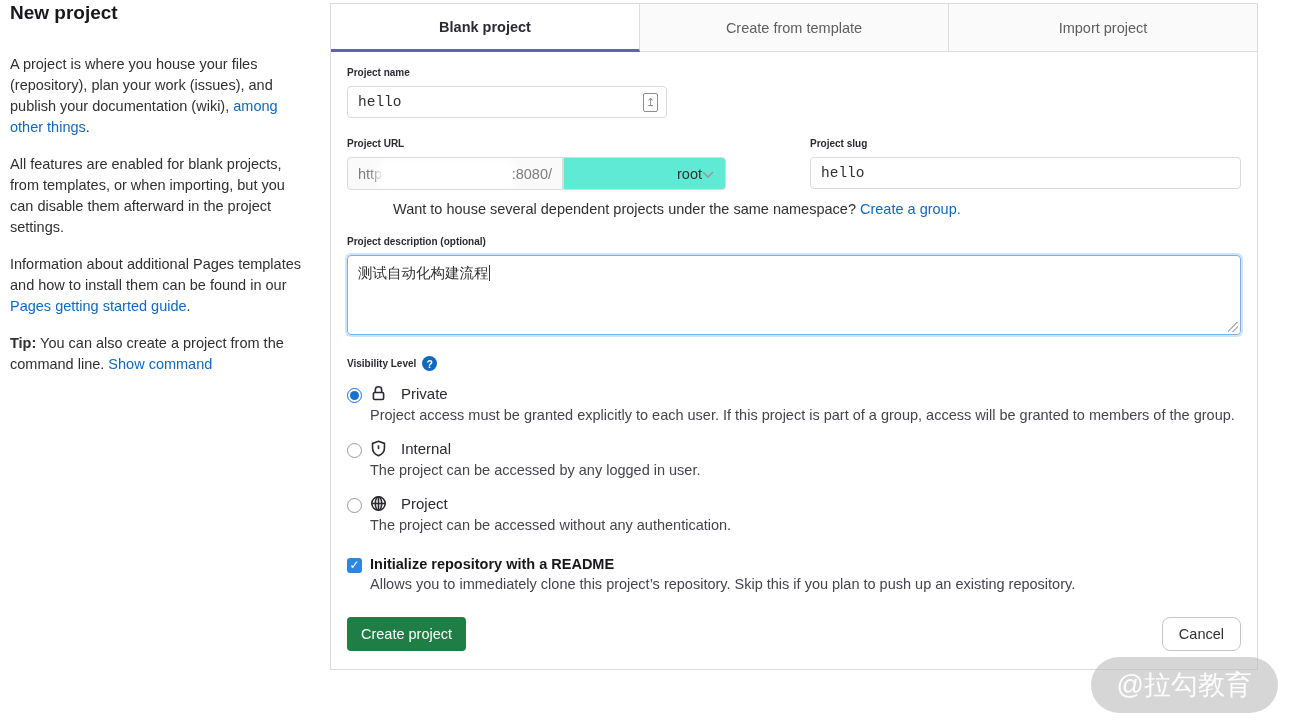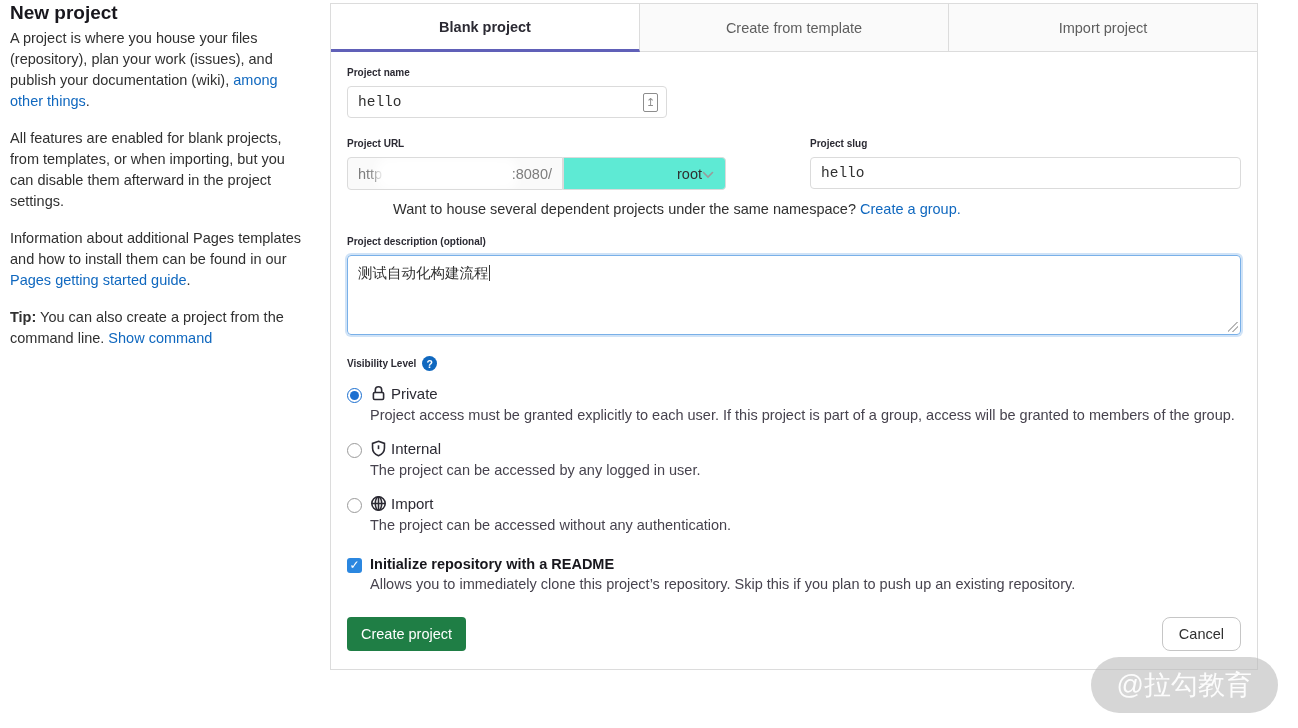--- a/index.html
+++ b/index.html
@@ -6,21 +6,21 @@
   html,body { margin:0; padding:0; }
   body {
     width:1298px; height:728px; position:relative; overflow:hidden;
     background:#ffffff; color:#303030;
     font-family:"Liberation Sans", sans-serif; font-size:14.5px;
   }
   a { color:#1068bf; text-decoration:none; cursor:pointer; }
 
   
   .sidebar { position:absolute; left:10px; top:2px; width:294px; }
-  .sidebar h1 { font-size:19px; font-weight:700; color:#18171d; margin:0 0 4px 0; }
+  .sidebar h1 { font-size:19px; font-weight:700; color:#18171d; margin:0 0 30px 0; }
   .sidebar p { margin:0 0 16px 0; line-height:1.45; }
   .tip-bold { font-weight:700;margin-top:48px; }
 
   
   .panel { position:absolute; left:330px; top:3px; width:928px; background:#fff;
            border:1px solid #dcdcdc; }
   .tabs { display:flex; }
   .tab { flex:1; height:48px; display:flex; align-items:center; justify-content:center;
          background:#fafafa; color:#5e5e5e; border-bottom:1px solid #dcdcdc;
          border-right:1px solid #dcdcdc; cursor:pointer; }
@@ -73,21 +73,21 @@
                font-size:10.5px; font-weight:700; display:inline-flex; align-items:center;
                justify-content:center; cursor:pointer; }
 
   .opt-row { display:flex; margin-top:14px; }
   .radio { width:15px; height:15px; border-radius:50%; border:1px solid #9a9a9a;
            background:#fff; margin:3px 8px 0 0; flex:0 0 auto; position:relative; cursor:pointer; }
   .radio.checked { border-color:#1b6fd0; }
   .radio.checked::after { content:""; position:absolute; inset:2px; border-radius:50%;
                           background:#1b6fd0; }
   .opt-body { flex:1; }
-  .opt-title-row { display:flex; align-items:flex-end; gap:4px; }
+  .opt-title-row { display:flex; align-items:flex-end; gap:14px; }
   .opt-title { font-size:15px; color:#2b2a33; }
   .opt-icon { width:17px; height:17px; display:inline-flex; }
   .opt-desc { color:#47434e; margin-top:3px; line-height:1.45; }
 
   .chk-row { display:flex; margin-top:20px; }
   .checkbox { width:15px; height:15px; border-radius:3px; background:#2b87e0; color:#fff;
               font-size:12px; line-height:15px; text-align:center; margin:2px 8px 0 0;
               flex:0 0 auto; cursor:pointer; }
   .chk-title { font-weight:700; color:#18171d; }
   .chk-desc { color:#47434e; margin-top:4px; }
@@ -205,21 +205,21 @@
       <span class="radio"></span>
       <div class="opt-body">
         <div class="opt-title-row">
           <span class="opt-icon">
             <svg width="17" height="17" viewBox="0 0 16 16">
                 <circle cx="8" cy="8" r="6.3" fill="none" stroke="#2b2a33" stroke-width="1.5"></circle>
                 <path d="M1.7 8 H14.3 M8 1.7 V14.3" stroke="#2b2a33" stroke-width="1.5"></path>
                 <ellipse cx="8" cy="8" rx="3" ry="6.3" fill="none" stroke="#2b2a33" stroke-width="1.5"></ellipse>
               </svg>
           </span>
-          <span class="opt-title">Import</span>
+          <span class="opt-title">Project</span>
         </div>
         <div class="opt-desc">The project can be accessed without any authentication.</div>
       </div>
     </div>
 
     <div class="chk-row">
       <span class="checkbox">✓</span>
       <div>
         <div class="chk-title">Initialize repository with a README</div>
         <div class="chk-desc">Allows you to immediately clone this project’s repository. Skip this if you plan to push up an existing repository.</div>

